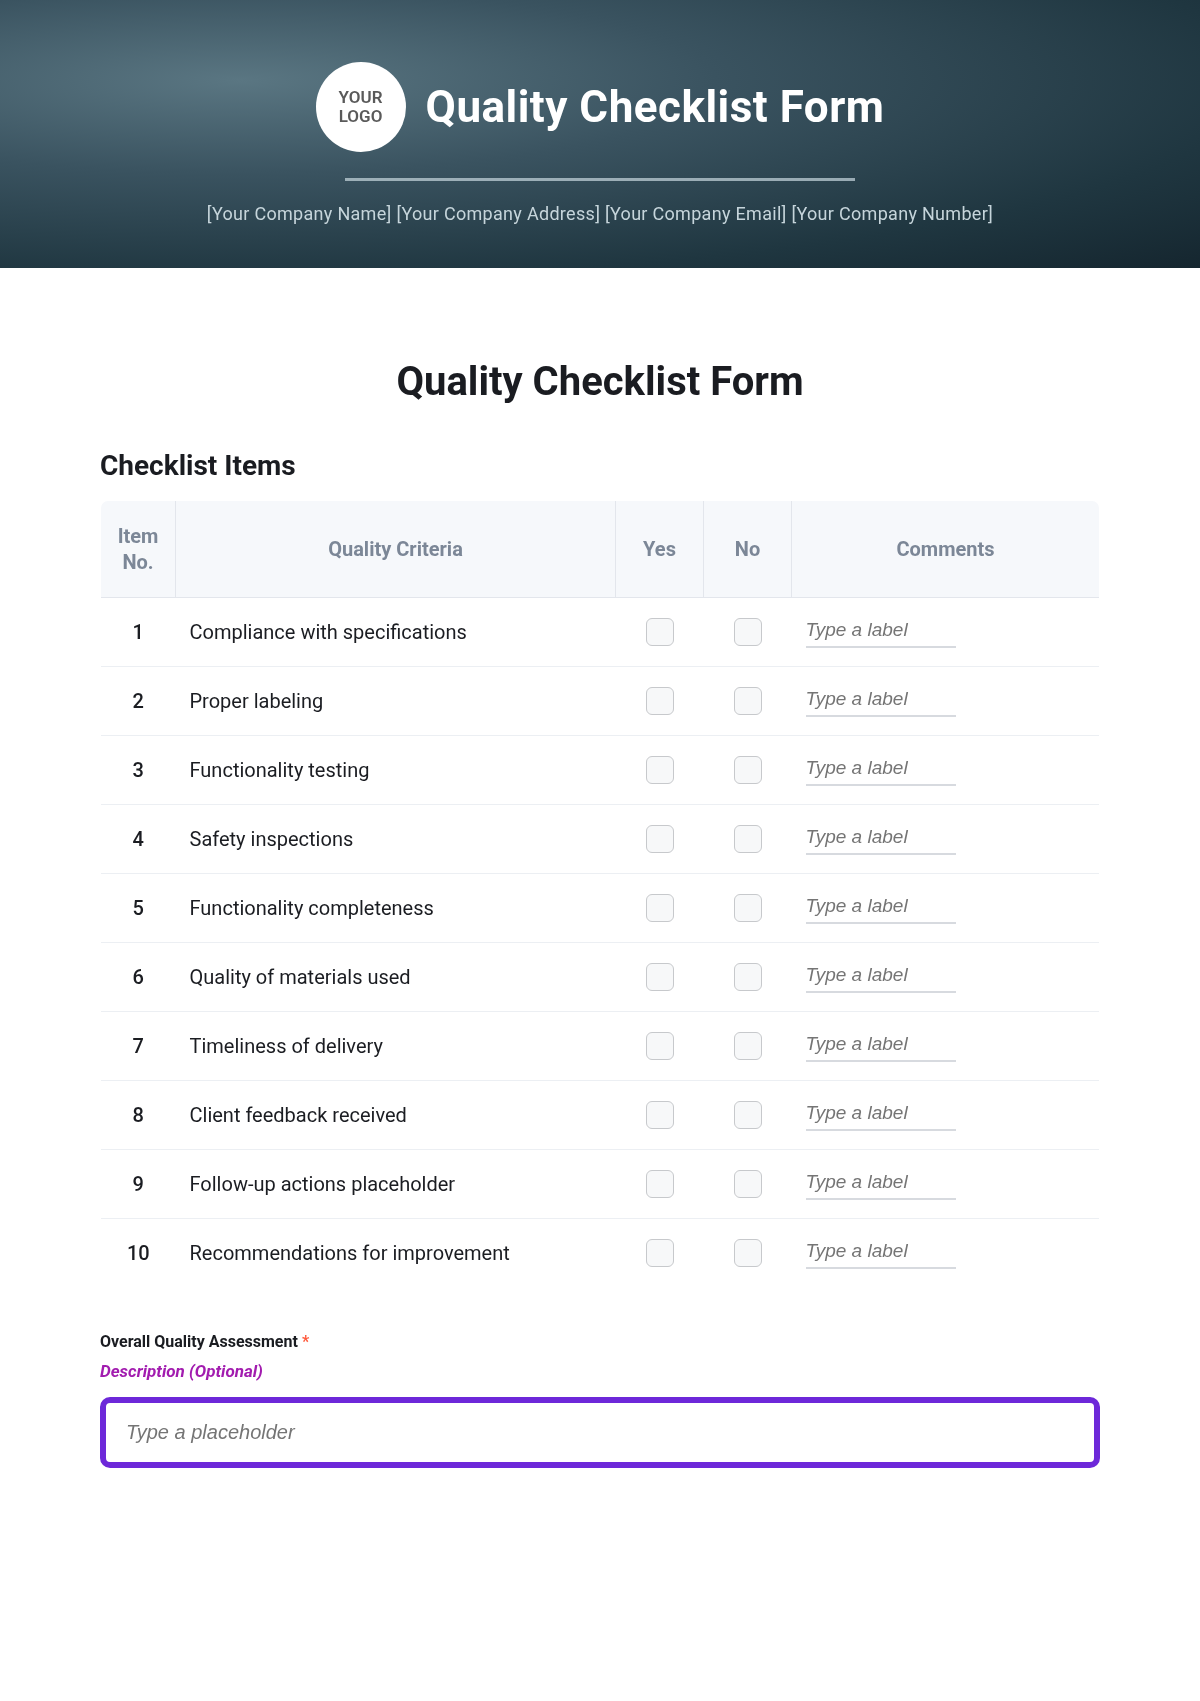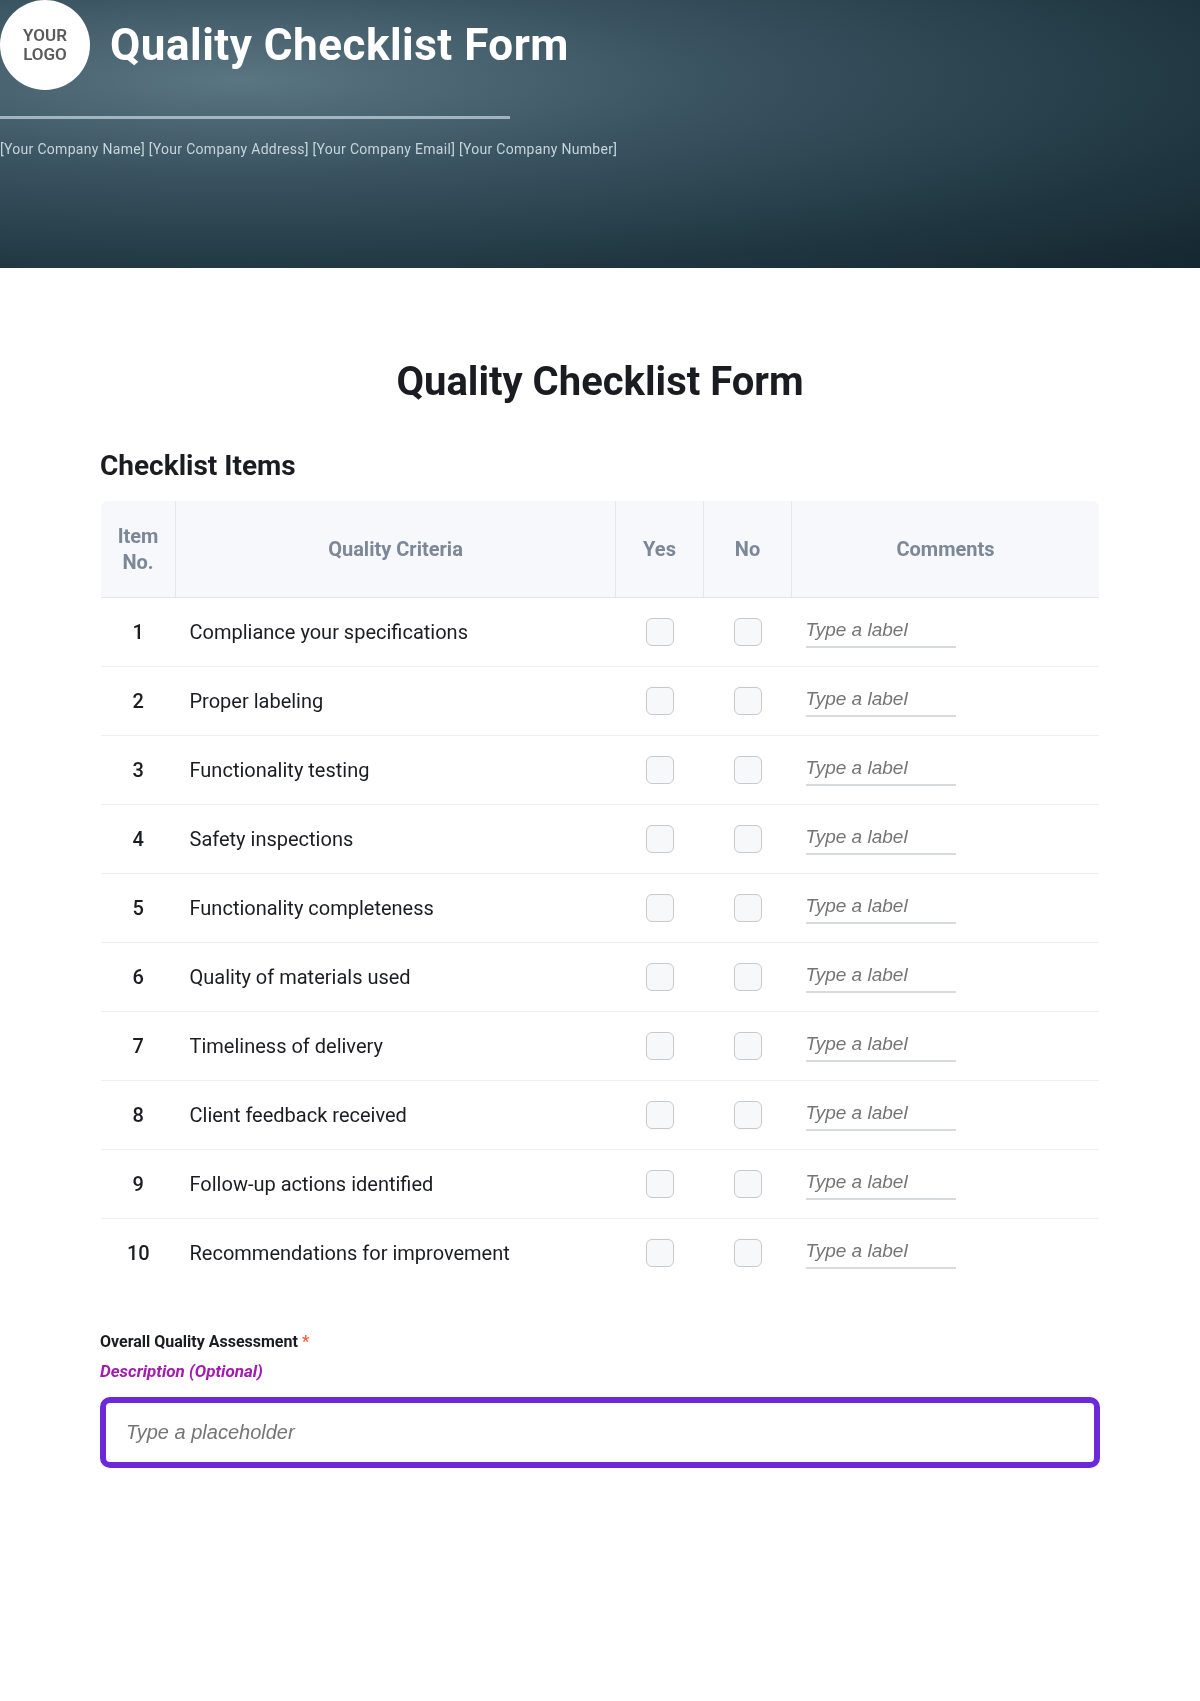--- a/index.html
+++ b/index.html
@@ -7,20 +7,22 @@
     font-family: -apple-system, BlinkMacSystemFont, "Segoe UI", Roboto, Arial, sans-serif;
     background: #fff;
     width: 1200px;
   }
   .banner {
     width: 100%;
     height: 268px;
     background: radial-gradient(ellipse at 20% 30%, #5a7682 0%, #3a5360 35%, #1f3640 75%, #15262f 100%);
     display: flex;
     flex-direction: column;
+    align-items: center;
+    padding-top: 62px;
   }
   .banner-top {
     display: flex;
     align-items: center;
     gap: 20px;
   }
   .logo-circle {
     width: 90px;
     height: 90px;
     background: #fff;
@@ -44,21 +46,21 @@
   .banner-rule {
     width: 510px;
     height: 3px;
     background: #c9d8df;
     margin-top: 26px;
     opacity: 0.7;
   }
   .banner-sub {
     margin-top: 22px;
     color: #c6d5db;
-    font-size: 14px;
+    font-size: 18px;
     letter-spacing: 0.3px;
   }
   .content {
     padding: 90px 100px 40px 100px;
   }
   .form-title {
     text-align: center;
     font-size: 40px;
     font-weight: 700;
     color: #1a1c21;
@@ -181,21 +183,21 @@
         <th class="col-itemno">Item No.</th>
         <th class="col-criteria">Quality Criteria</th>
         <th class="col-yn">Yes</th>
         <th class="col-yn">No</th>
         <th>Comments</th>
       </tr>
     </thead>
     <tbody id="checklist-body">
         <tr>
           <td class="itemno">1</td>
-          <td class="criteria">Compliance your specifications</td>
+          <td class="criteria">Compliance with specifications</td>
           <td class="yn"><span class="chk"></span></td>
           <td class="yn"><span class="chk"></span></td>
           <td><input type="text" class="label-input" placeholder="Type a label" style=""></td>
         </tr>
         <tr>
           <td class="itemno">2</td>
           <td class="criteria">Proper labeling</td>
           <td class="yn"><span class="chk"></span></td>
           <td class="yn"><span class="chk"></span></td>
           <td><input type="text" class="label-input" placeholder="Type a label" style=""></td>
@@ -237,21 +239,21 @@
         </tr>
         <tr>
           <td class="itemno">8</td>
           <td class="criteria">Client feedback received</td>
           <td class="yn"><span class="chk"></span></td>
           <td class="yn"><span class="chk"></span></td>
           <td><input type="text" class="label-input" placeholder="Type a label" style=""></td>
         </tr>
         <tr>
           <td class="itemno">9</td>
-          <td class="criteria">Follow-up actions identified</td>
+          <td class="criteria">Follow-up actions placeholder</td>
           <td class="yn"><span class="chk"></span></td>
           <td class="yn"><span class="chk"></span></td>
           <td><input type="text" class="label-input" placeholder="Type a label" style=""></td>
         </tr>
         <tr>
           <td class="itemno">10</td>
           <td class="criteria">Recommendations for improvement</td>
           <td class="yn"><span class="chk"></span></td>
           <td class="yn"><span class="chk"></span></td>
           <td><input type="text" class="label-input" placeholder="Type a label" style=""></td>

